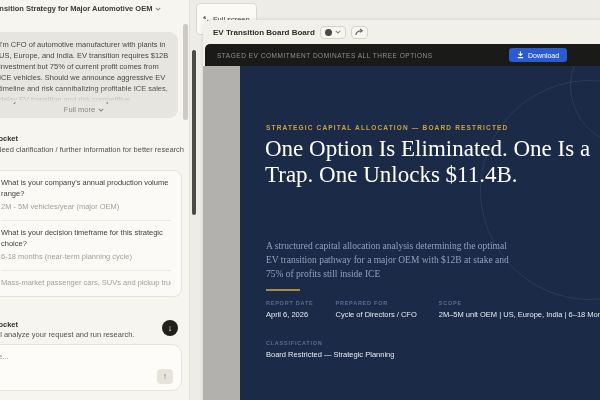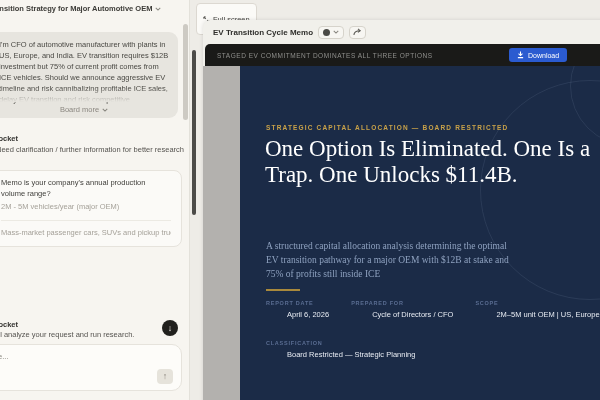--- a/index.html
+++ b/index.html
@@ -59,53 +59,57 @@
   .deco-circle { position:absolute; border:1px solid rgba(170,190,215,.11); border-radius:50%; }
   .c1 { width:220px; height:220px; left:240px; top:14px; }
   .c2 { width:120px; height:120px; left:330px; top:-40px; }
 
   .eyebrow { position:absolute; left:26px; top:58px; font-size:6.5px; font-weight:bold; letter-spacing:.18em; color:#c9a249; white-space:nowrap; }
   .headline { position:absolute; left:25px; top:70px; width:335px; font-family:"Liberation Serif",serif; font-size:23px; line-height:1.13; color:#ffffff; }
   .subtitle { position:absolute; left:26px; top:174px; width:250px; font-family:"Liberation Serif",serif; font-size:9.5px; line-height:1.45; color:#8ea1bf; }
   .gold-rule { position:absolute; left:26px; top:223px; width:34px; height:2px; background:#a9893c; }
   .meta-row { position:absolute; left:26px; top:234px; display:flex; gap:22px; }
   .meta-col .m-label { font-size:5.5px; font-weight:bold; letter-spacing:.14em; color:#5a6d92; margin-bottom:4px; white-space:nowrap; }
-  .meta-col .m-value { font-size:7.5px; color:#e7ebf2; white-space:nowrap;margin-left:21px; }
+  .meta-col .m-value { font-size:7.5px; color:#e7ebf2; white-space:nowrap; }
   .meta-class { position:absolute; left:26px; top:274px; }
 </style>
 </head>
 <body>
 
 <div class="sidebar">
 
   <div class="s-title-row">
     <span class="s-title">EV Transition Strategy for Major Automotive OEM</span>
     <svg class="chev" viewBox="0 0 8 8">
         <polyline points="1,2.5 4,5.5 7,2.5"></polyline>
       </svg>
   </div>
 
   <div class="bubble">
     <div class="bubble-text">I'm CFO of automotive manufacturer with plants in US, Europe, and India. EV transition requires $12B investment but 75% of current profit comes from ICE vehicles. Should we announce aggressive EV timeline and risk cannibalizing profitable ICE sales, delay EV transition and risk competitive disadvantage, or spin off EV</div>
     <div class="bubble-fade"></div>
     <div class="show-more">
-      <span>Board more</span>
+      <span>Full more</span>
       <svg class="chev" viewBox="0 0 8 8">
           <polyline points="1,2.5 4,5.5 7,2.5"></polyline>
         </svg>
     </div>
   </div>
 
   <div class="msg-head" style="left:-7px; top:134px;">Rocket</div>
   <div class="msg-sub" style="left:-4px; top:145px;">Need clarification / further information for better research</div>
 
   <div class="qa-card">
     <div class="qa-row">
-      <div class="qa-q">Memo is your company's annual production volume range?</div>
+      <div class="qa-q">What is your company's annual production volume range?</div>
       <div class="qa-a">2M - 5M vehicles/year (major OEM)</div>
+    </div>
+    <div class="qa-row">
+      <div class="qa-q">What is your decision timeframe for this strategic choice?</div>
+      <div class="qa-a">6-18 months (near-term planning cycle)</div>
     </div>
     <div class="qa-row">
       <div class="qa-a">Mass-market passenger cars, SUVs and pickup trucks</div>
     </div>
   </div>
 
   <div class="msg-head" style="left:-7px; top:320px;">Rocket</div>
   <div class="msg-sub" style="left:-5px; top:330px;">I'll analyze your request and run research.</div>
 
   <div class="scroll-btn">
@@ -132,21 +136,21 @@
       <line x1="6.8" y1="6.8" x2="4.8" y2="4.8"></line>
   </svg>
   <span>Full screen</span>
 </div>
 
 <div class="preview-scroll"></div>
 
 <div class="doc-card">
 
   <div class="doc-header">
-    <span class="doc-title">EV Transition Cycle Memo</span>
+    <span class="doc-title">EV Transition Board Board</span>
     <span class="pill">
       <span class="dot"></span>
       <svg class="chev" viewBox="0 0 8 8">
           <polyline points="1,2.5 4,5.5 7,2.5"></polyline>
         </svg>
     </span>
     <span class="icon-btn">
       <svg class="share-svg" width="9" height="8" viewBox="0 0 10 9">
         <path d="M1 8 C1 4 4 3 8 3"></path>
           <path d="M5.5 1 L8 3 L5.5 5"></path>

